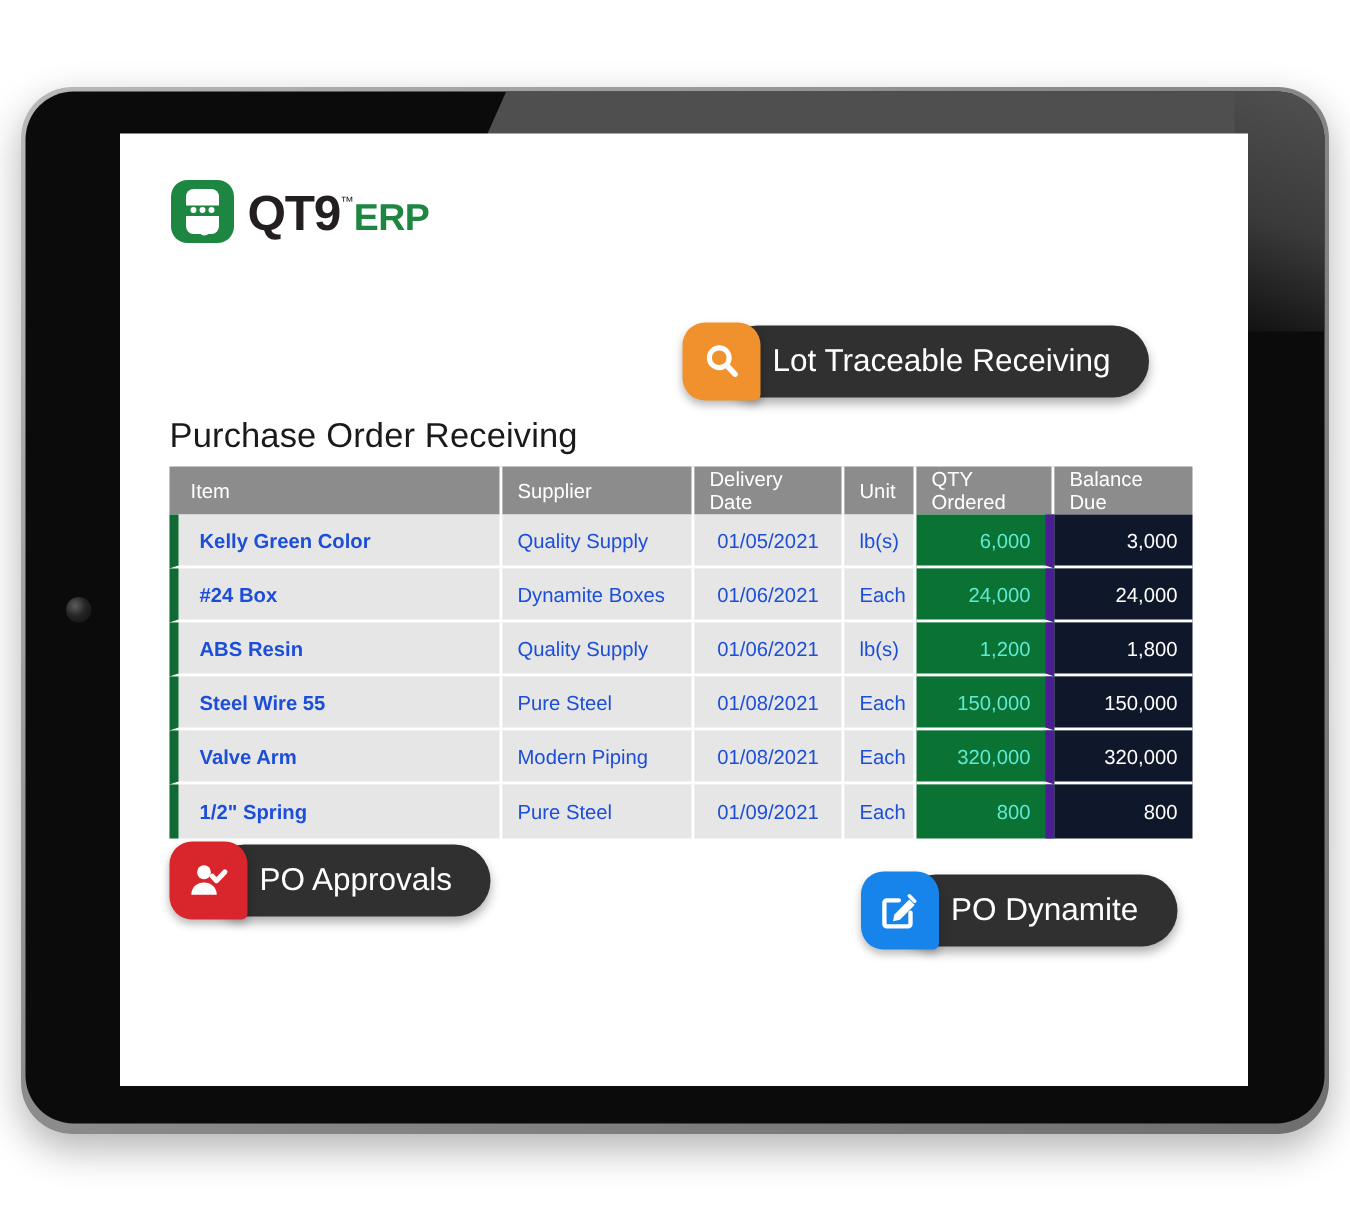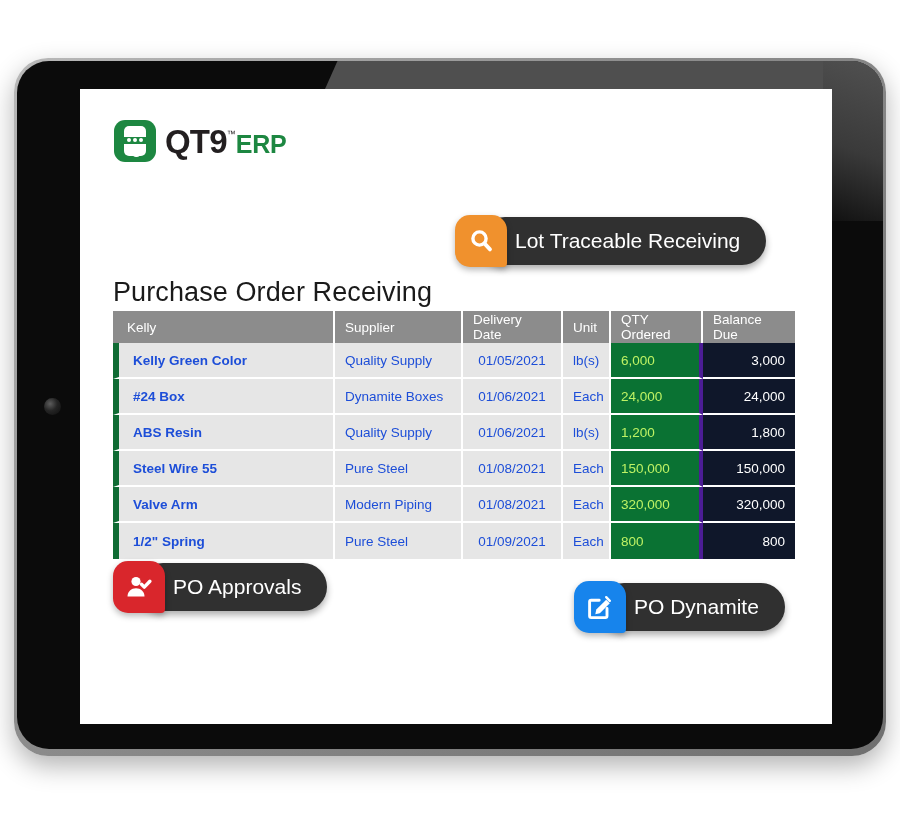--- a/index.html
+++ b/index.html
@@ -205,21 +205,21 @@
   #badge-po-approvals { left: 33px; top: 472px; }
   #badge-po-approvals .pill-icon { background: #d9262c; }
   #badge-po-revisions { left: 494px; top: 492px; }
   #badge-po-revisions .pill-icon { background: #1784ec; }
 
   
   #page-title {
     position: absolute;
     left: 33px;
     top: 188px;
-    font-size: 27px;
+    font-size: 23px;
     color: #1a1a1a;
     letter-spacing: 0.1px;
   }
 
   
   #po-table {
     position: absolute;
     left: 33px;
     top: 222px;
     width: 682px;
@@ -255,22 +255,23 @@
   }
   #po-table td.c-item {
     font-weight: bold;
     border-left: 6px solid #0f6b33;
     padding-left: 14px;
   }
   #po-table td.c-date,
   #po-table td.c-unit { text-align: center; }
   #po-table td.c-qty {
     background: #0a7233;
-    color: #bef264;
-    border-right: 4px solid #4c1d95;
+    color: #5eead4;
+    text-align: right;
+    border-right: 6px solid #4c1d95;
   }
   #po-table td.c-bal {
     background: #0f172a;
     color: #ffffff;
     text-align: right;
     border-right: none;
   }
   #po-table tr:last-child td { border-bottom: none; }
 
   .col-item { width: 222px; }
@@ -323,21 +324,21 @@
         <colgroup>
           <col class="col-item">
             <col class="col-supplier">
             <col class="col-date">
           <col class="col-unit">
             <col class="col-qty">
             <col class="col-bal">
         </colgroup>
         <thead>
           <tr>
-            <th class="c-item">Kelly</th>
+            <th class="c-item">Item</th>
             <th>Supplier</th>
             <th>Delivery Date</th>
             <th>Unit</th>
             <th class="c-num">QTY Ordered</th>
             <th class="c-num">Balance Due</th>
           </tr>
         </thead>
         <tbody id="po-table-body">
             <tr>
               <td class="c-item">Kelly Green Color</td>

